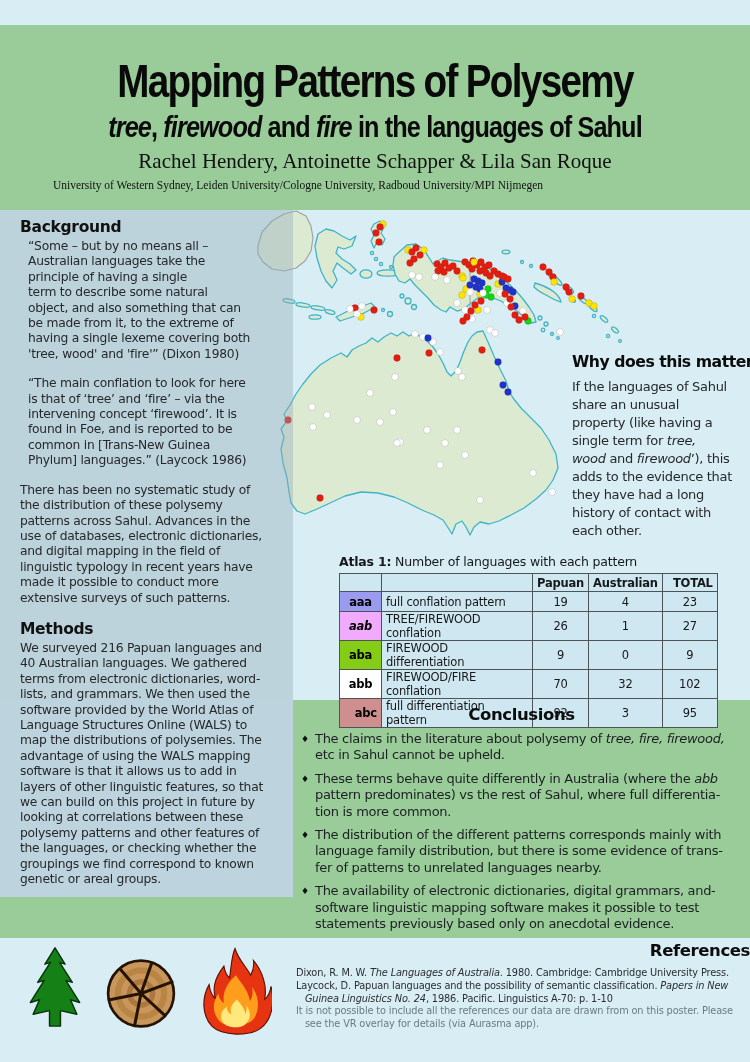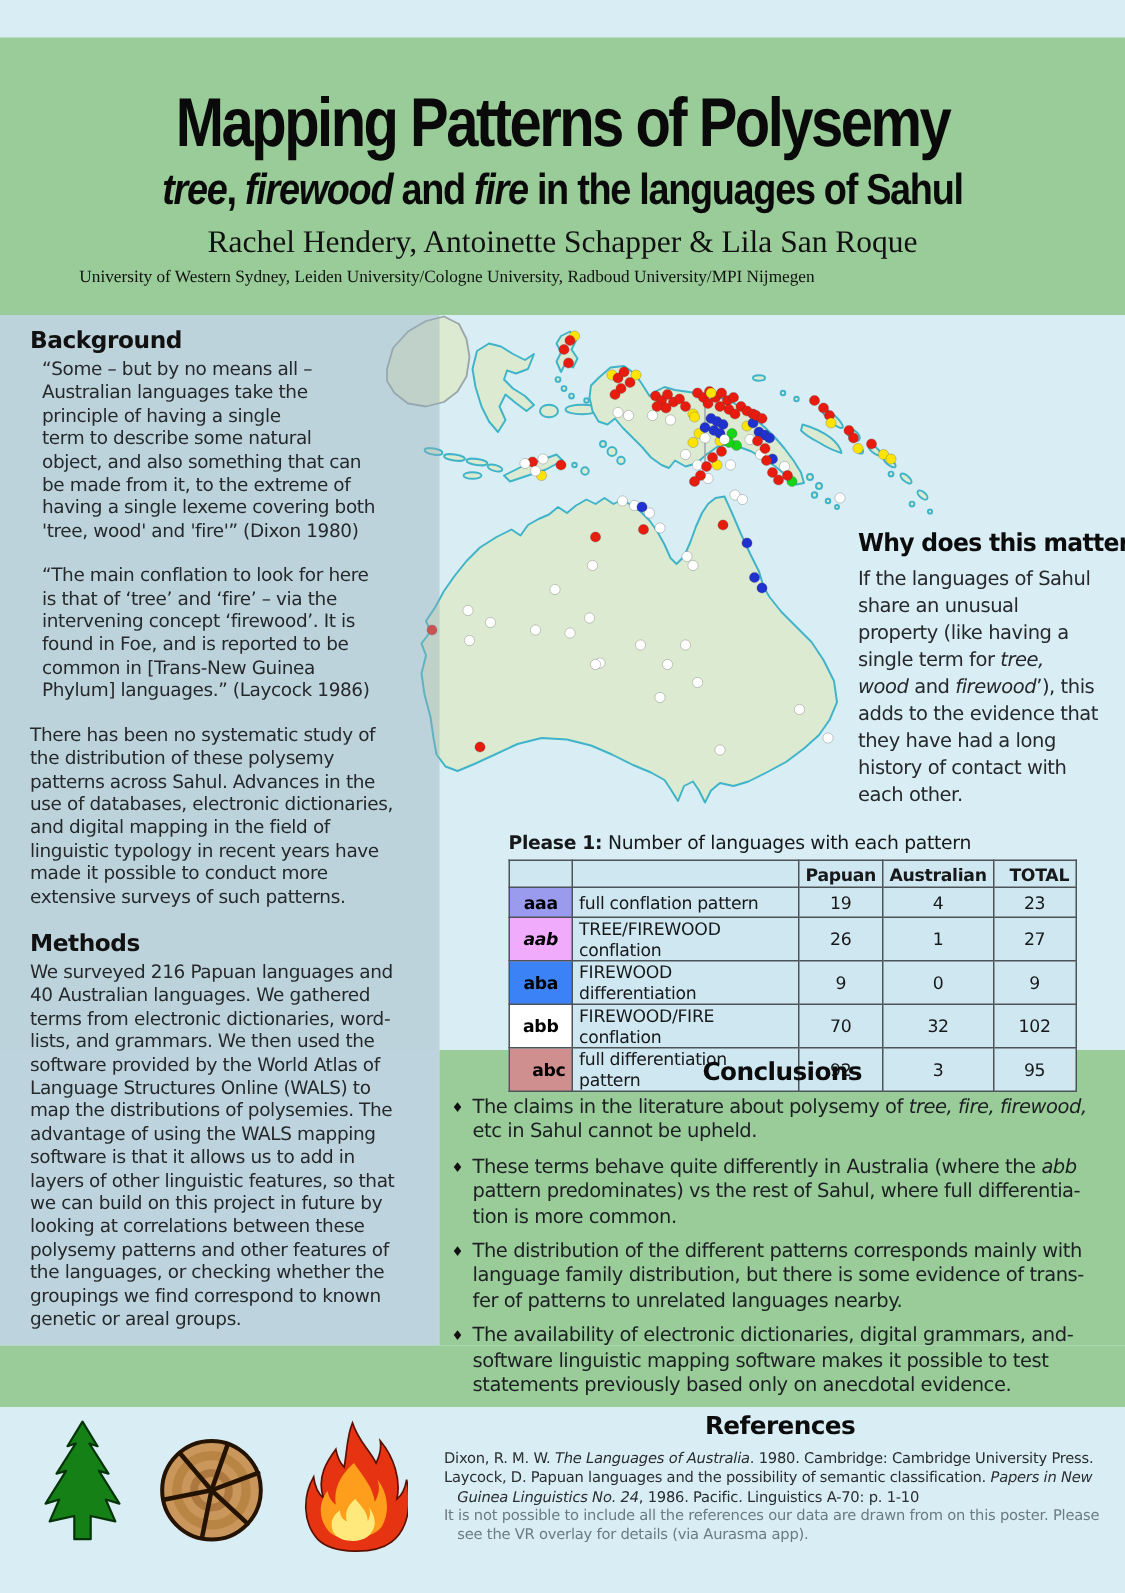--- a/index.html
+++ b/index.html
@@ -55,21 +55,21 @@
   col.c-code{width:35px;} col.c-desc{width:144px;} col.c-pap{width:56px;}
   col.c-aus{width:71px;} col.c-tot{width:55px;}
   
   #conclusions-title{left:293px;top:705px;width:457px;text-align:center;z-index:3;
     font-weight:700;font-size:16.5px;letter-spacing:-.4px;color:#0c0c0c;}
   #bullets{left:301px;top:731px;width:447px;z-index:3;list-style:none;margin:0;padding:0;}
   #bullets li{display:flex;margin:0 0 7px 0;}
   #bullets .marker{flex:0 0 14px;font-size:9px;padding-top:3px;color:#111;}
   #bullets .btxt{font-size:13px;letter-spacing:-.3px;line-height:16.4px;white-space:pre-wrap;color:#1c2022;}
   
-  #refs-title{left:290px;top:941px;width:460px;text-align:center;z-index:3;
+  #refs-title{left:290px;top:941px;width:460px;text-align:right;z-index:3;
     font-weight:700;font-size:16.5px;letter-spacing:-.4px;color:#0c0c0c;}
   #refs{left:296px;top:967px;width:452px;z-index:3;}
   #refs p{margin:0;font-size:9.8px;letter-spacing:-.15px;line-height:12.8px;white-space:pre-wrap;color:#2a2e31;}
   
   .it{font-style:italic;} .bd{font-weight:700;} .gy{color:#6b7b84;}
   
   #icon-tree{left:14px;top:944px;z-index:3;}
   #icon-log{left:101px;top:951px;z-index:3;}
   #icon-fire{left:198px;top:944px;z-index:3;}
 </style>
@@ -338,21 +338,21 @@
 share an unusual
 property (like having a
 single term for </span><span class="it">tree,
 wood</span><span> and </span><span class="it">firewood</span><span>’), this
 adds to the evidence that
 they have had a long
 history of contact with
 each other.</span></div>
 </div>
 
-<div id="table-caption" class="abs"><span class="bd">Please 1:</span><span> Number of languages with each pattern</span></div>
+<div id="table-caption" class="abs"><span class="bd">Atlas 1:</span><span> Number of languages with each pattern</span></div>
 <div id="table-wrap" class="abs">
   <table>
     <colgroup>
         <col class="c-code">
         <col class="c-desc">
         <col class="c-pap">
         <col class="c-aus">
         <col class="c-tot">
       </colgroup>
     <thead>
@@ -373,21 +373,21 @@
           <td class="num">23</td>
         </tr>
         <tr>
           <td class="code" style="background: #f0abfc; font-style: italic;">aab</td>
           <td class="desc">TREE/FIREWOOD conflation</td>
           <td class="num">26</td>
           <td class="num">1</td>
           <td class="num">27</td>
         </tr>
         <tr>
-          <td class="code" style="background: #3b82f6;">aba</td>
+          <td class="code" style="background: #84cc16;">aba</td>
           <td class="desc">FIREWOOD differentiation</td>
           <td class="num">9</td>
           <td class="num">0</td>
           <td class="num">9</td>
         </tr>
         <tr>
           <td class="code" style="background: rgb(255, 255, 255);">abb</td>
           <td class="desc">FIREWOOD/FIRE conflation</td>
           <td class="num">70</td>
           <td class="num">32</td>

